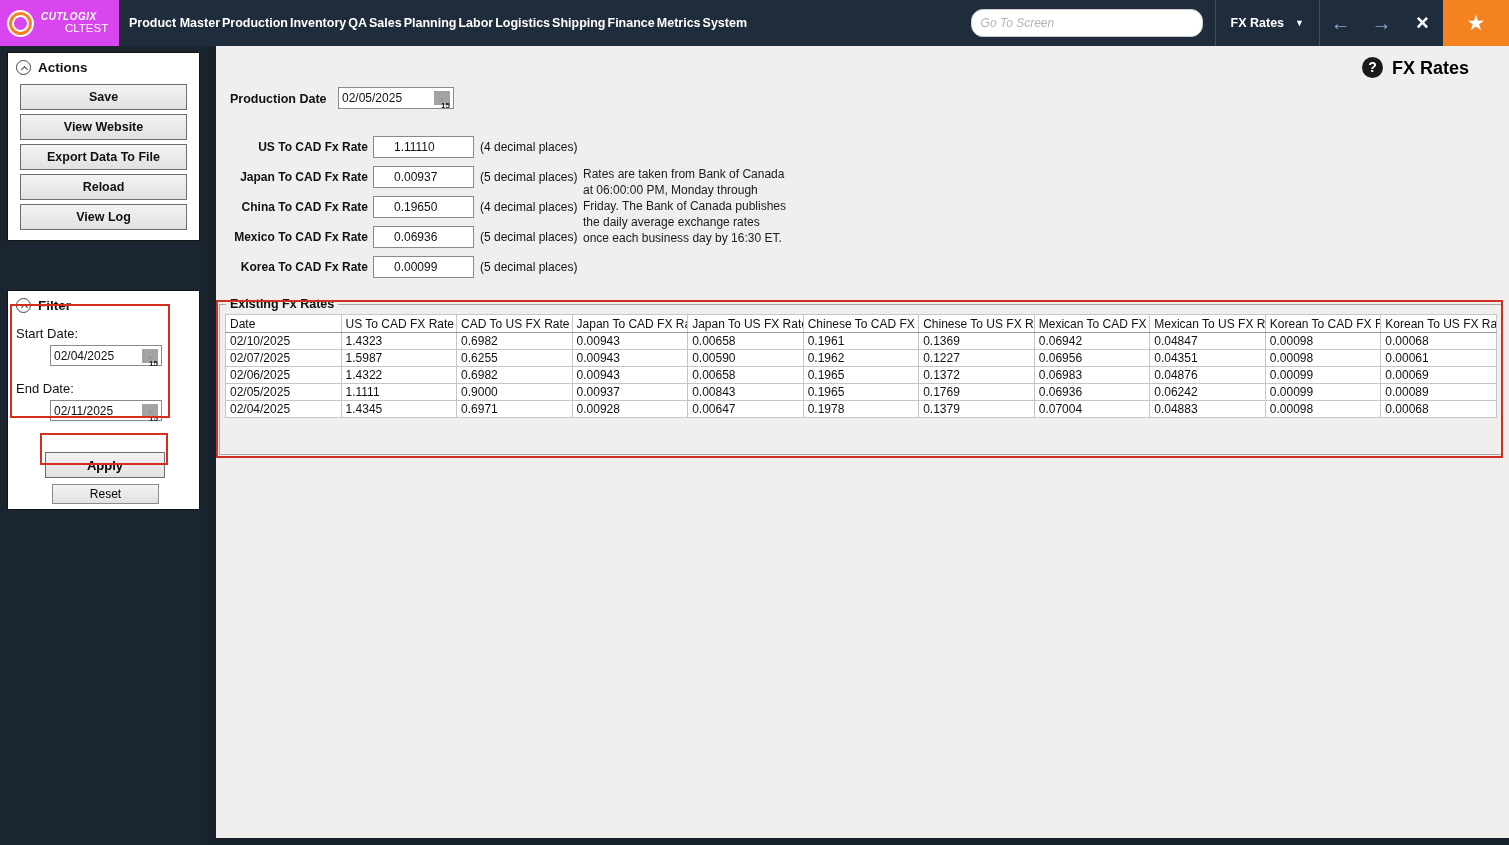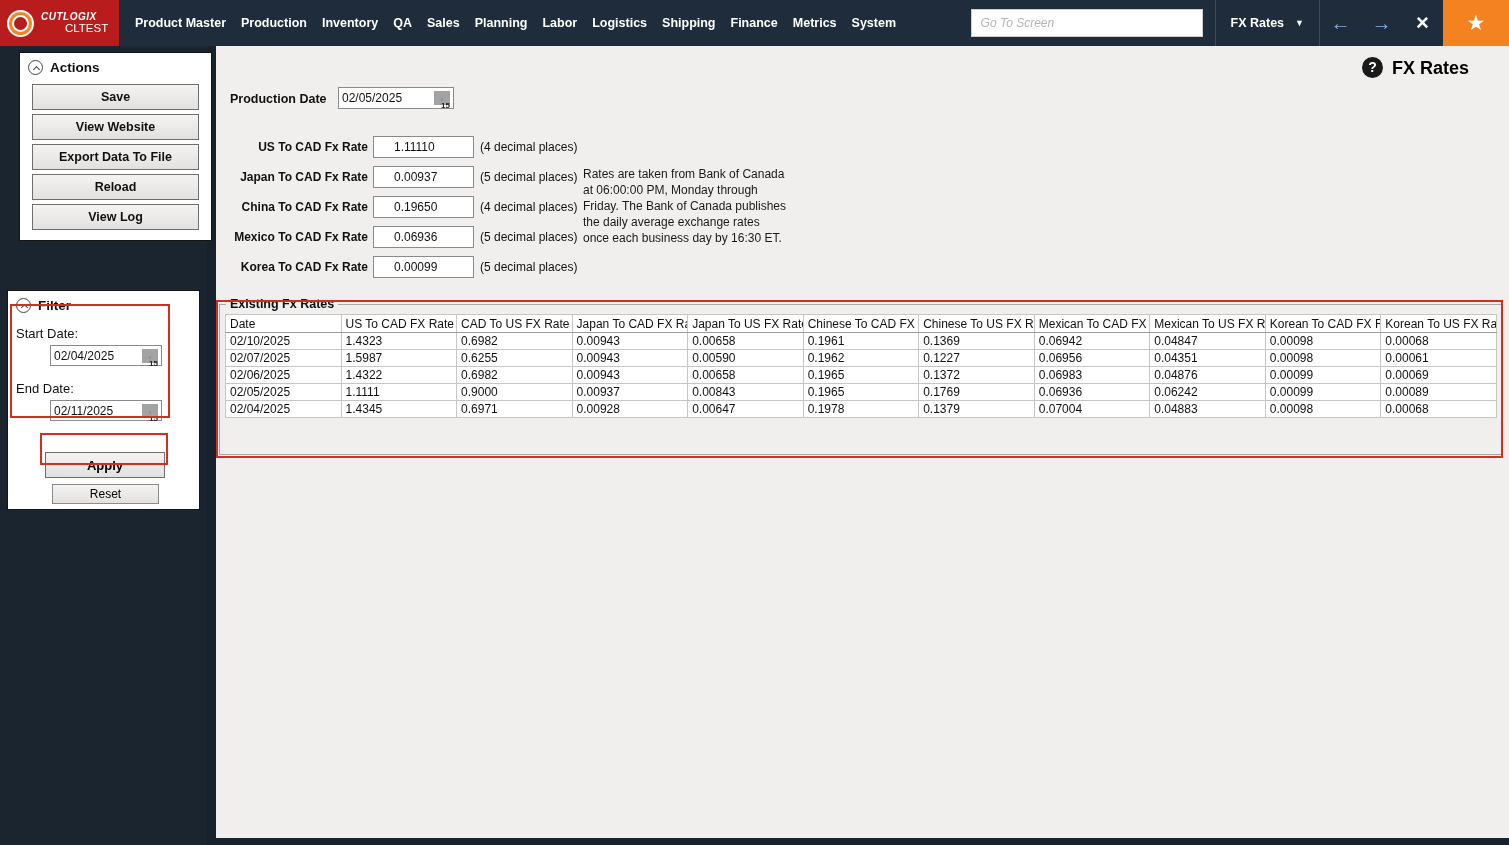--- a/index.html
+++ b/index.html
@@ -9,39 +9,39 @@
     font-family:"Liberation Sans", sans-serif;
     background:#17222d;
   }
 
   
   .topnav {
     position:absolute; top:0; left:0; width:1509px; height:46px;
     background:#1e2c3c; display:flex; align-items:center;
   }
   .logo {
-    width:119px; height:46px; background:#b91c1c;
+    width:119px; height:46px; background:#d946ef;
     display:flex; align-items:center; gap:7px; padding-left:7px; flex:0 0 auto;
   }
   .logo-icon {
     width:27px; height:27px; border-radius:50%;
     border:2px solid #fff;
     box-shadow: inset 0 0 0 3px #f58220, inset 0 0 0 5px #fff;
     flex:0 0 auto;
   }
   .logo-text { display:flex; flex-direction:column; line-height:1.15; }
   .logo-brand { color:#fff; font-weight:bold; font-style:italic; font-size:10px; letter-spacing:.5px; }
   .logo-env { color:#fff; font-size:11.5px;margin-left:24px; }
 
-  .nav-items { display:flex; gap:15px; margin-left:16px; align-items:center; }
+  .nav-items { display:flex; gap:2px; margin-left:10px; align-items:center; }
   .nav-item { color:#fff; font-weight:bold; font-size:12.5px; white-space:nowrap; cursor:default; }
 
   .nav-right { position:absolute; right:0; top:0; height:46px; display:flex; align-items:center; }
   .goto-input {
-    width:232px; height:28px; border-radius:0; border:1px solid #cfcfcf;
+    width:232px; height:28px; border-radius:12px; border:1px solid #cfcfcf;
     padding:0 9px; font-size:12px; font-family:inherit; margin-right:12px; outline:none;
   }
   .goto-input::placeholder { color:#b4b4b4; font-style:italic; }
   .vdiv { width:1px; height:46px; background:#3a4d62; }
   .screen-dd {
     height:46px; display:flex; align-items:center; gap:11px; padding:0 15px;
     color:#fff; font-size:12.5px; font-weight:bold; cursor:pointer;
   }
   .dd-caret { font-size:9px; color:#fff; }
   .navbtn { width:41px; text-align:center; font-size:20px; cursor:pointer; }
@@ -51,21 +51,21 @@
   .star-btn {
     width:66px; height:46px; background:#f58220; color:#fff;
     display:flex; align-items:center; justify-content:center; font-size:21px; cursor:pointer;
   }
 
   
   .sidebar { position:absolute; top:46px; left:0; width:207px; bottom:0; background:#1a2530; }
   .panel {
     position:absolute; left:7px; width:193px; background:#fff; border:1px solid #141414;
   }
-  .panel-actions { top:6px; padding-bottom:10px;margin-left:12px; }
+  .panel-actions { top:6px; padding-bottom:10px; }
   .panel-filter  { top:244px; height:220px; }
   .panel-header { display:flex; align-items:center; gap:7px; padding:7px 8px 5px; }
   .panel-title { font-weight:bold; font-size:13.5px; color:#111; }
   .chev-circle { position:relative; width:15px; height:15px; border:1px solid #444; border-radius:50%; flex:0 0 auto; }
   .chev-circle::after {
     content:""; position:absolute; left:4.5px; top:6px; width:4px; height:4px;
     border-left:1.5px solid #444; border-top:1.5px solid #444; transform:rotate(45deg);
   }
   .btn-stack { display:flex; flex-direction:column; gap:4px; padding:4px 12px 0; }
   .sbtn {

